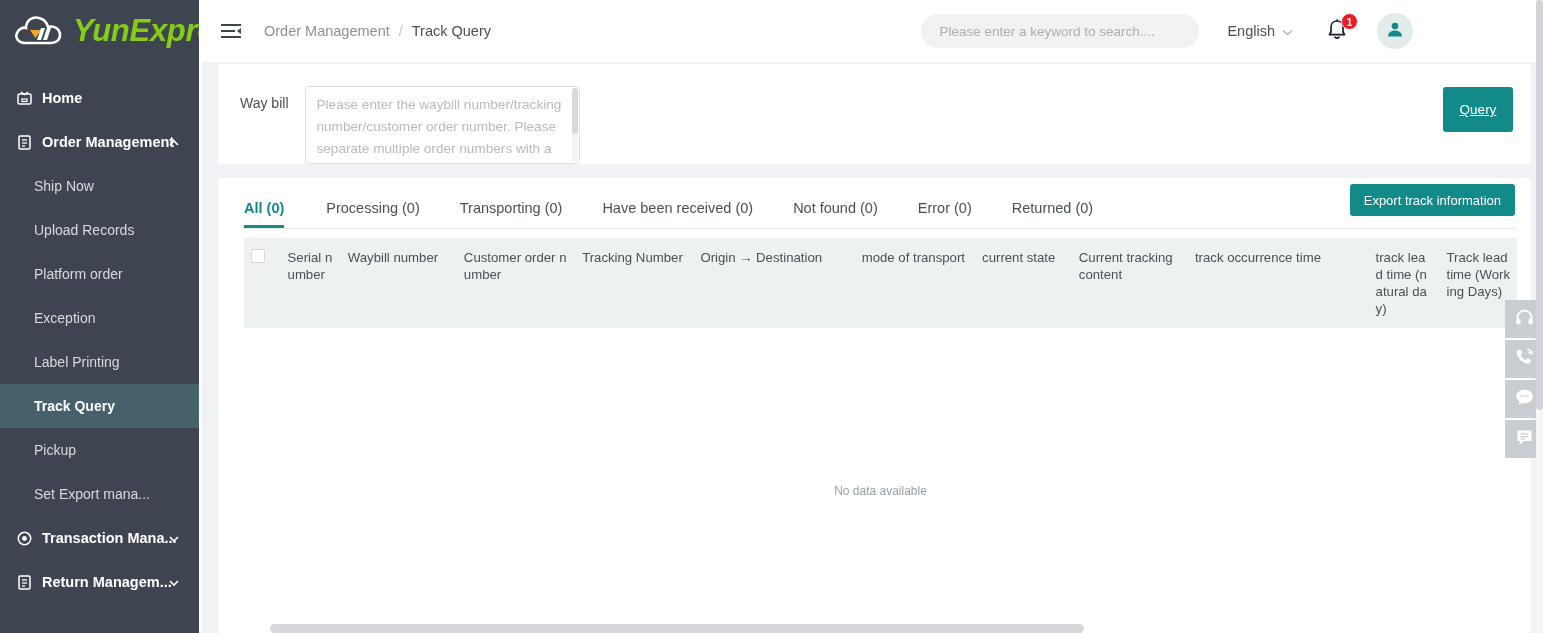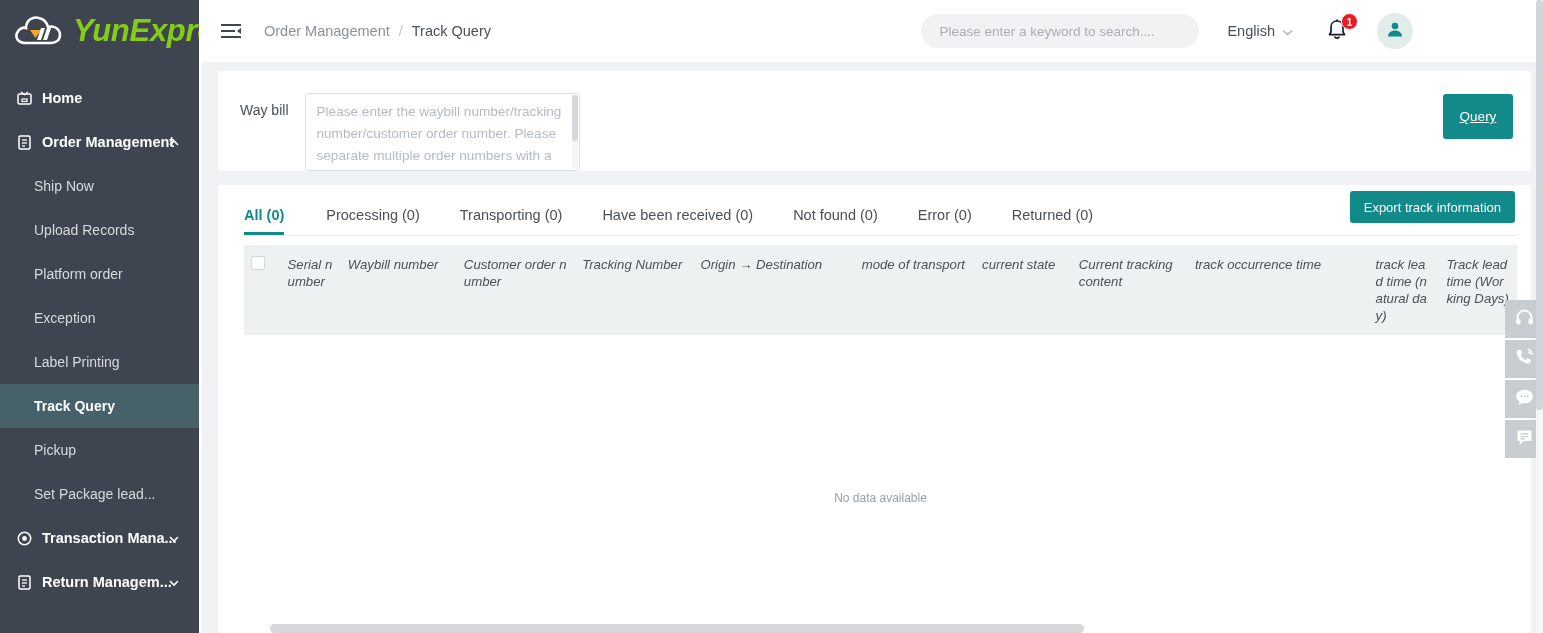--- a/index.html
+++ b/index.html
@@ -100,21 +100,21 @@
   }
   .avatar {
     margin-left: 28px; width: 36px; height: 36px; border-radius: 50%;
     background: #e2eceb; display: flex; align-items: center;
     justify-content: center; cursor: pointer;
   }
   .ghost-right { width: 118px; height: 36px; }
 
   
   .content {
-    flex: 1; overflow: hidden; padding: 9px 12px 0 16px;
+    flex: 1; overflow: hidden; padding: 2px 12px 0 16px;
     display: flex; flex-direction: column; gap: 14px;
   }
   .card { background: #ffffff; border-radius: 3px; }
 
   .querycard {
     height: 100px; position: relative; display: flex;
     align-items: flex-start; padding: 22px 0 0 22px;
   }
   .waylabel {
     font-size: 14px; color: #4a5056; line-height: 34px;
@@ -173,21 +173,21 @@
     position: absolute; right: 16px; top: 6px;
     height: 32px; padding: 0 14px; font-size: 13px;
   }
   .tabs-underline {
     height: 1px; background: #e9ebee; margin: 0 14px 0 26px;
   }
   .tablewrap {
     flex: 1; margin: 9px 14px 0 26px; overflow: hidden; position: relative;
   }
   table.grid {
-    width: 100%; border-collapse: collapse; table-layout: fixed; font-style: italic;
+    width: 100%; border-collapse: collapse; table-layout: fixed;
   }
   table.grid thead th {
     background: #eef1f2; color: #4a5056;
     font-size: 13.2px; font-weight: normal; text-align: left;
     padding: 11px 7px; vertical-align: top; line-height: 17px;
     word-break: break-all;
   }
   th.cb-col { width: 34px; padding-left: 12px; }
   .cb {
     width: 14px; height: 14px; border: 1px solid #d3d6db;
@@ -289,21 +289,21 @@
       <div class="nav-sub">
         <span>Label Printing</span>
       </div>
       <div class="nav-sub active">
         <span>Track Query</span>
       </div>
       <div class="nav-sub">
         <span>Pickup</span>
       </div>
       <div class="nav-sub">
-        <span>Set Package lead...</span>
+        <span>Set Export mana...</span>
       </div>
 
       <div class="nav-group">
         <span class="gicon">
           <svg viewBox="0 0 17 17" width="17" height="17">
               <circle cx="8.5" cy="8.5" r="6.2" fill="none" stroke="#fff" stroke-width="1.5"></circle>
               <circle cx="8.5" cy="8.5" r="2.4" fill="#fff"></circle>
             </svg>
         </span>
         <span>Transaction Mana...</span>

